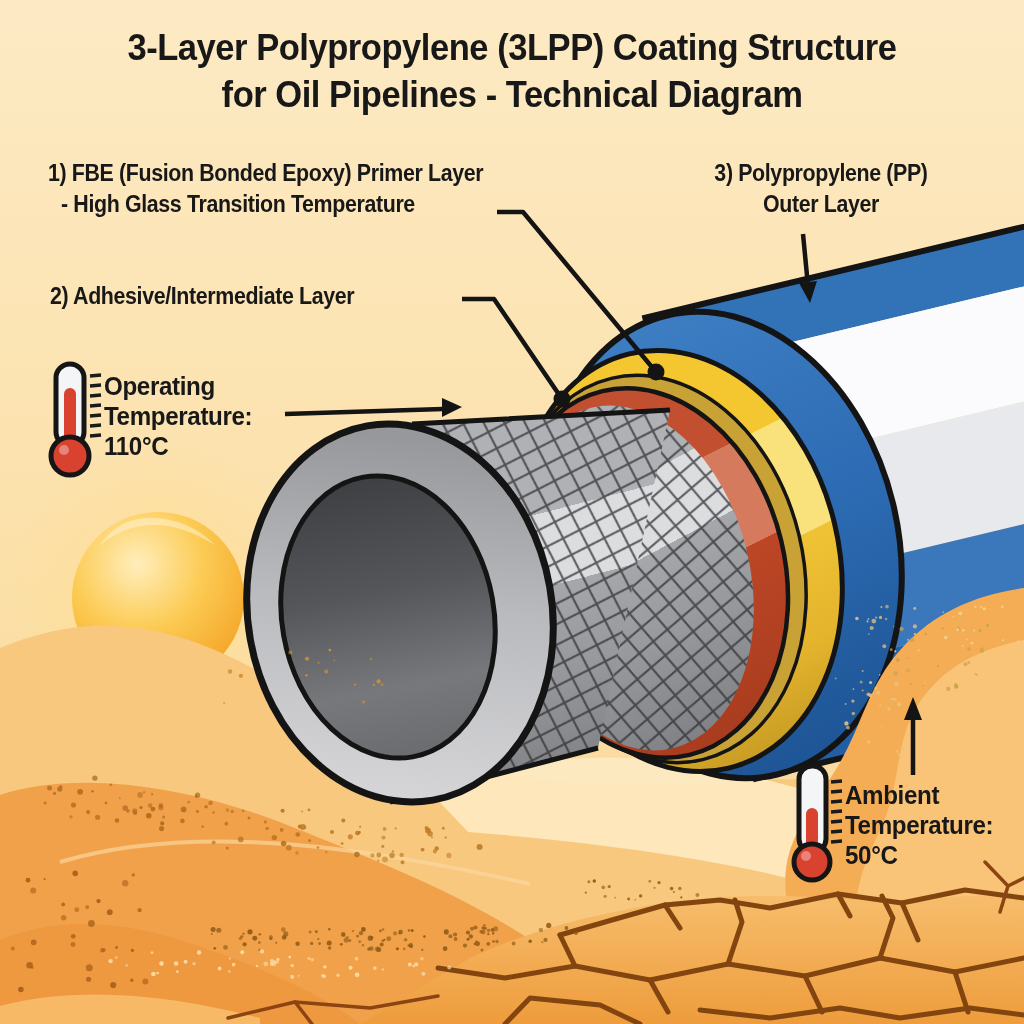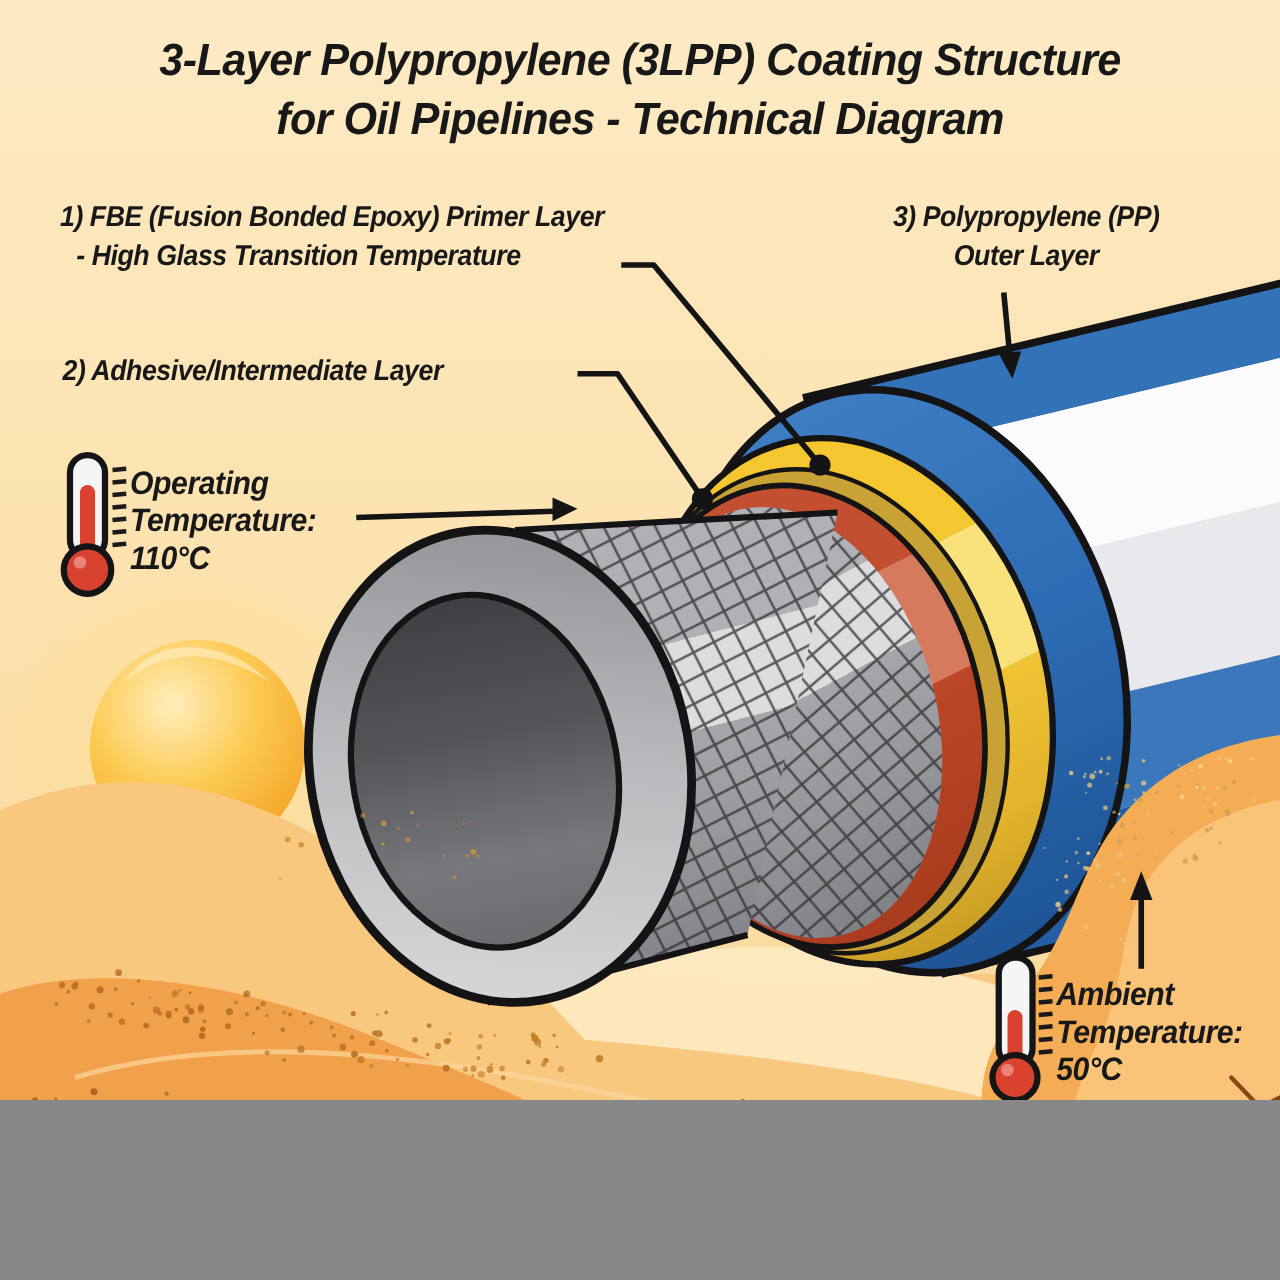--- a/index.html
+++ b/index.html
@@ -1,17 +1,17 @@
 <!DOCTYPE html>
 <html><head>
 <meta charset="utf-8">
 <style>
   html,body{margin:0;padding:0;background:#888;}
-  .stage{position:relative;width:1024px;height:880px;overflow:hidden;
-         font-family:"Liberation Sans","DejaVu Sans",sans-serif;color:var(--text,#181818);font-style:italic;}
+  .stage{position:relative;width:1024px;height:1024px;overflow:hidden;
+         font-family:"Liberation Sans","DejaVu Sans",sans-serif;color:var(--text,#181818);}
   .stage svg{position:absolute;left:0;top:0;}
   .txt{position:absolute;font-weight:bold;white-space:nowrap;}
   .condensed{transform:scaleX(.93);transform-origin:left top;letter-spacing:-.4px;}
   #title{left:0;right:0;top:24px;text-align:center;font-size:36px;line-height:47px;
          letter-spacing:-.5px;transform:scaleX(.96);transform-origin:center top;}
   #label-fbe{left:48px;top:158px;font-size:23px;line-height:31px;}
   #label-fbe .l2{padding-left:14px;}
   #label-adhesive{left:50px;top:281px;font-size:23px;line-height:31px;}
   #label-pp{left:668px;top:158px;width:306px;text-align:center;font-size:23px;line-height:31px;
             transform:scaleX(.93);transform-origin:center top;letter-spacing:-.4px;}

